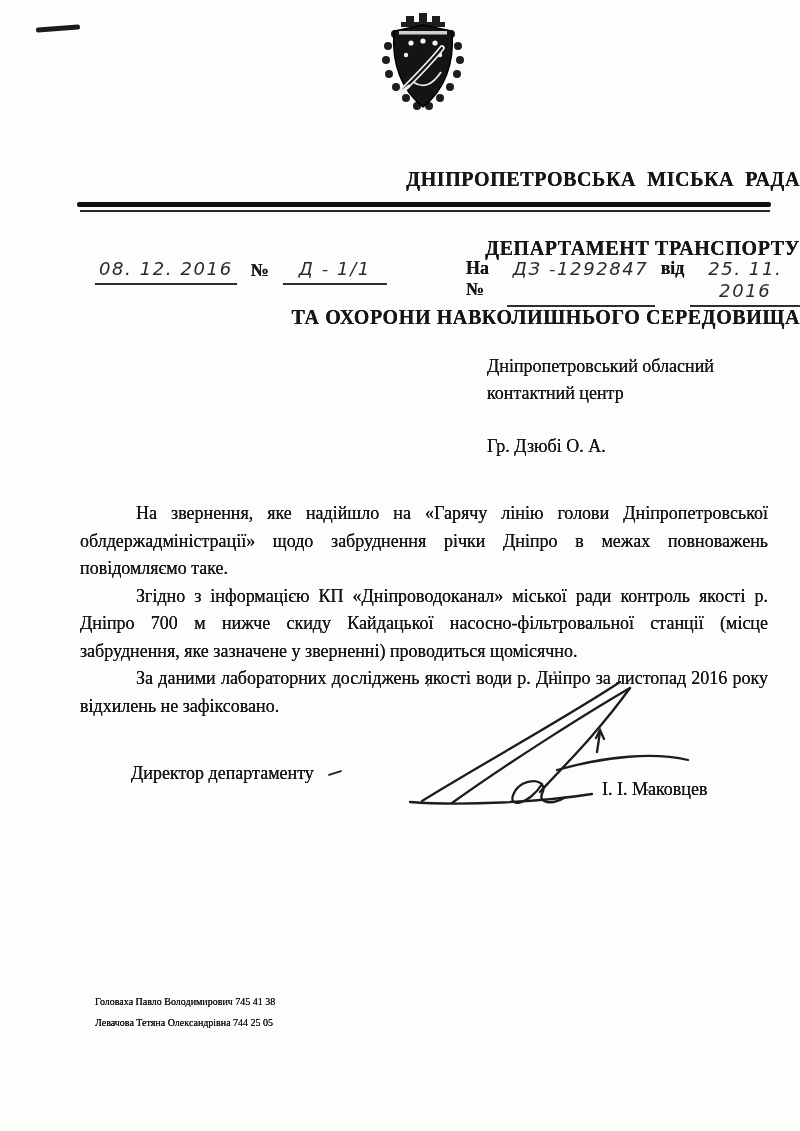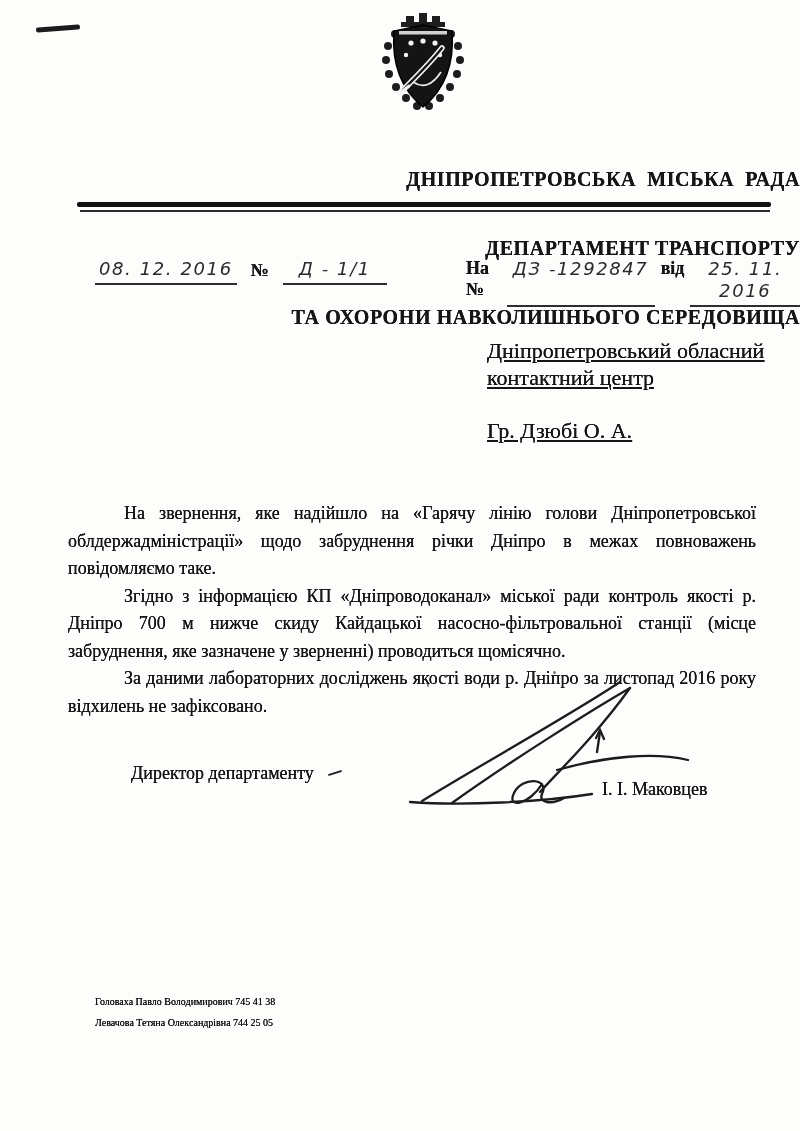--- a/index.html
+++ b/index.html
@@ -61,30 +61,29 @@
     padding:0 4px 3px 4px;
     text-align:center;
   }
   .w-date-out{min-width:132px;}
   .w-num-out{min-width:96px;}
   .w-num-in{min-width:140px;}
   .w-date-in{min-width:100px;}
 
   
   .recipient{
-    position:absolute;left:487px;top:337px;width:280px;
-    font-size:22px;line-height:27px;
+    position:absolute;left:487px;top:353px;width:280px;
+    font-size:18px;line-height:27px;
     text-shadow:0 0 .5px #000;
-    text-decoration:underline;
   }
   .recipient .gap{height:26px;}
 
   
   .body-text{
-    position:absolute;left:68px;top:500px;width:688px;
+    position:absolute;left:80px;top:500px;width:688px;
     font-size:18px;line-height:27.5px;
     text-align:justify;
     text-shadow:0 0 .55px #000;
   }
   .body-text p{margin:0;text-indent:56px;}
 
   
   .sig-row{position:absolute;left:0;top:763px;width:800px;font-size:18px;}
   .sig-pos{position:absolute;left:131px;top:0;text-shadow:0 0 .5px #000;}
   .sig-name{position:absolute;left:602px;top:16px;text-shadow:0 0 .5px #000;}

